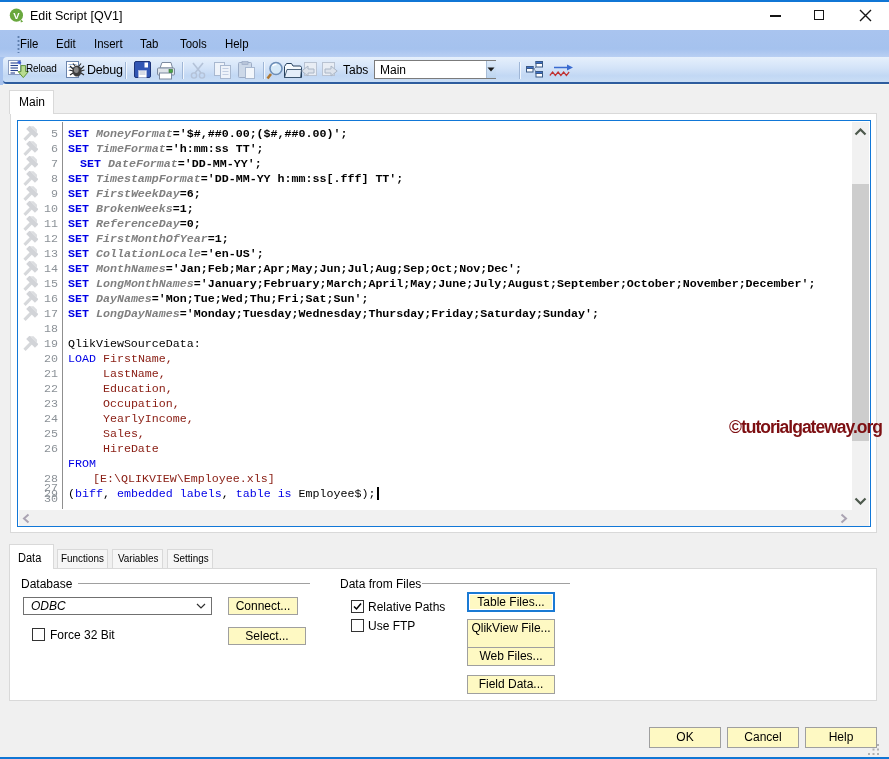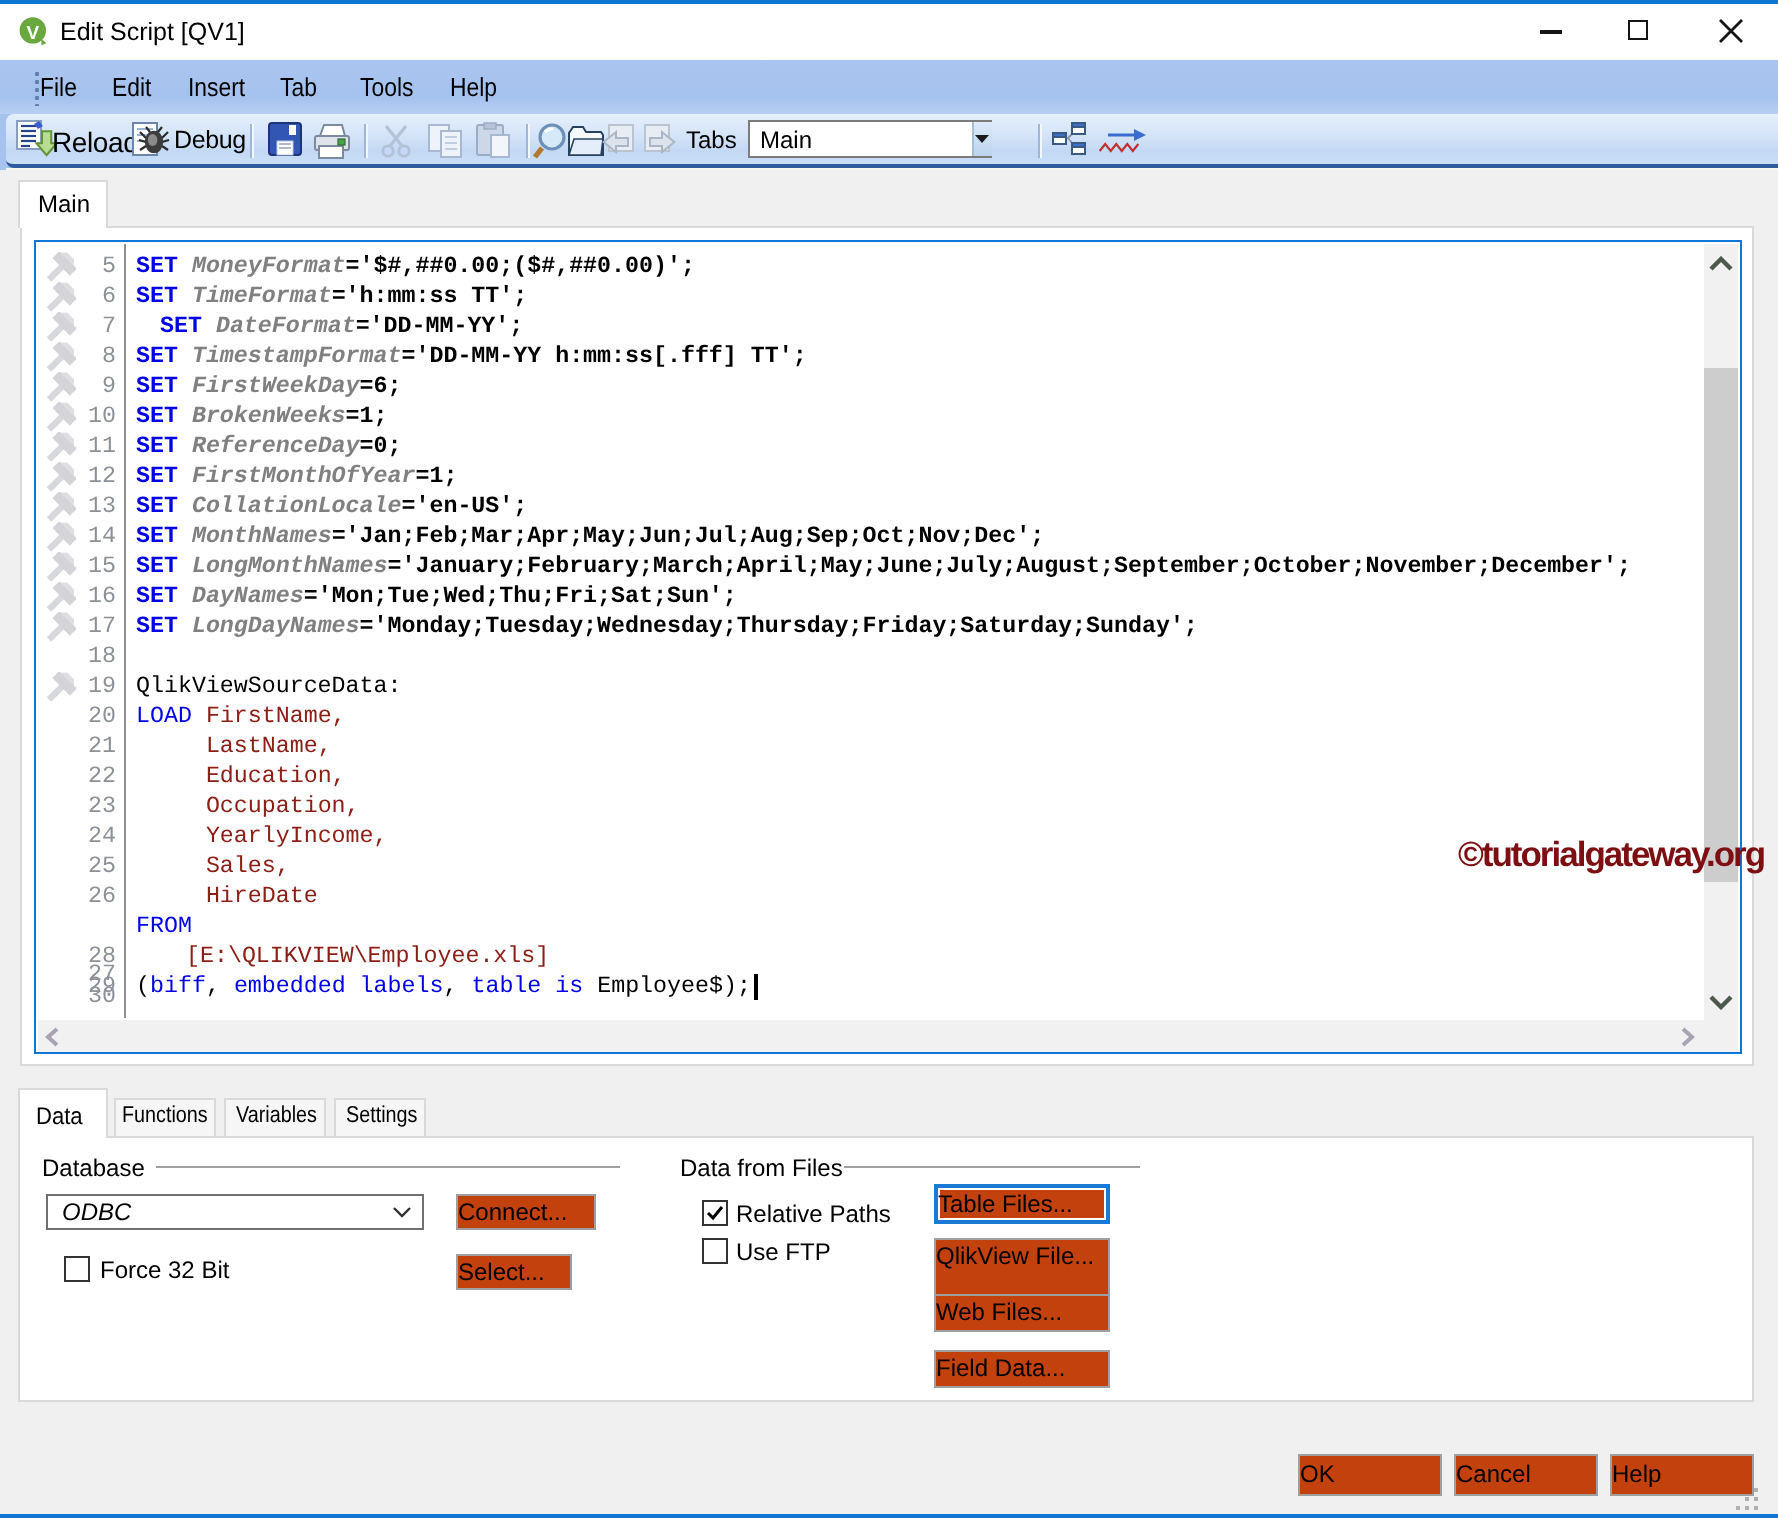--- a/index.html
+++ b/index.html
@@ -9,22 +9,22 @@
   
   .kb{color:#0101e6;font-weight:bold;}
   .vn{color:#808080;font-style:italic;font-weight:bold;}
   .vb{color:#000000;font-weight:bold;}
   .kw{color:#0101e6;}
   .fd{color:#8b2016;}
   .codeline{position:absolute;left:68px;white-space:pre;height:15px;line-height:15px;font-size:11.65px;font-family:"Liberation Mono",monospace;}
   .lnum{position:absolute;left:30px;width:28px;text-align:right;height:15px;line-height:15px;
         font-size:11.65px;color:#8b9197;font-family:"Liberation Mono",monospace;}
   .pin{position:absolute;left:22px;width:16px;height:15px;}
-  .btn{position:absolute;background:#c2410c;border:1px solid #9f9f9f;
-       font-size:12px;color:#000;text-align:left;box-sizing:border-box;}
+  .btn{position:absolute;background:#fef9c3;border:1px solid #9f9f9f;
+       font-size:12px;color:#000;text-align:center;box-sizing:border-box;}
   .cb{position:absolute;width:13px;height:13px;background:#fff;border:1px solid #333333;box-sizing:border-box;}
   .lbl{position:absolute;font-size:12px;color:#000;white-space:nowrap;}
 </style>
 </head>
 <body>
 
 <div class="abs" style="left:0;top:0;width:889px;height:2px;background:#1076d5;"></div>
 <div class="abs" style="left:0;top:2px;width:889px;height:28px;background:#ffffff;" id="titlebar"></div>
 <div class="abs" style="left:0;top:757px;width:889px;height:2px;background:#1076d5;"></div>
 
@@ -61,21 +61,21 @@
     <g stroke="#26418e" stroke-width="1.1">
       <line x1="2.5" y1="3" x2="10" y2="3"></line>
         <line x1="2.5" y1="5.5" x2="10" y2="5.5"></line>
       <line x1="2.5" y1="8" x2="10" y2="8"></line>
         <line x1="2.5" y1="10.5" x2="10" y2="10.5"></line>
       <line x1="2.5" y1="13" x2="7" y2="13"></line>
     </g>
     <path d="M9 2 l2.5 -1.5 2 2.5 -2.5 1.5 z" fill="#3f5fd0"></path>
     <path d="M8.2 5 h4.6 v6 h2.8 l-5.1 6 -5.1 -6 h2.8 z" transform="translate(4.8,0.6)" fill="#b9dc92" stroke="#5f943a" stroke-width="1"></path>
   </svg>
-  <div class="abs lbl" style="left:26px;top:63px;font-size:14px;letter-spacing:-0.2px;">Reload</div>
+  <div class="abs lbl" style="left:26px;top:63px;font-size:10px;letter-spacing:-0.2px;">Reload</div>
 
   <svg class="abs" style="left:66px;top:61px;" width="22" height="20" viewBox="0 0 22 20">
     <rect x="0.5" y="0.5" width="12" height="16" fill="#ffffff" stroke="#6b85ad"></rect>
     <g stroke="#9ab4d8" stroke-width="1">
       <line x1="2.5" y1="3.5" x2="10.5" y2="3.5"></line>
         <line x1="2.5" y1="6.5" x2="10.5" y2="6.5"></line>
       <line x1="2.5" y1="9.5" x2="10.5" y2="9.5"></line>
     </g>
     <g stroke="#2a2a2a" stroke-width="1.1" fill="none">
       <line x1="7" y1="8" x2="4" y2="5"></line>
@@ -387,21 +387,21 @@
 <div class="abs" style="left:78px;top:583px;width:232px;height:1px;background:#a0a0a0;"></div>
 
 <div class="abs" style="left:23px;top:597px;width:189px;height:18px;background:#fff;border:1px solid #707070;box-sizing:border-box;"></div>
 <div class="abs lbl" style="left:31px;top:599px;font-style:italic;">ODBC</div>
 <svg class="abs" style="left:196px;top:603px;" width="10" height="6" viewBox="0 0 10 6">
   <path d="M1 1 L5 5 L9 1" stroke="#303030" stroke-width="1.2" fill="none"></path>
 </svg>
 <div class="btn" style="left:228px;top:597px;width:70px;height:18px;line-height:16px;">Connect...</div>
 <div class="cb" style="left:32px;top:628px;"></div>
 <div class="abs lbl" style="left:50px;top:628px;">Force 32 Bit</div>
-<div class="btn" style="left:228px;top:627px;width:58px;height:18px;line-height:16px;">Select...</div>
+<div class="btn" style="left:228px;top:627px;width:78px;height:18px;line-height:16px;">Select...</div>
 
 <div class="abs lbl" style="left:340px;top:577px;">Data from Files</div>
 <div class="abs" style="left:422px;top:583px;width:148px;height:1px;background:#a0a0a0;"></div>
 <div class="cb" style="left:351px;top:600px;"></div>
 <svg class="abs" style="left:352px;top:601px;" width="11" height="11" viewBox="0 0 11 11">
   <path d="M2 5.5 L4.5 8 L9 2.5" stroke="#000" stroke-width="1.5" fill="none"></path>
 </svg>
 <div class="abs lbl" style="left:368px;top:600px;">Relative Paths</div>
 <div class="cb" style="left:351px;top:619px;"></div>
 <div class="abs lbl" style="left:368px;top:619px;">Use FTP</div>

